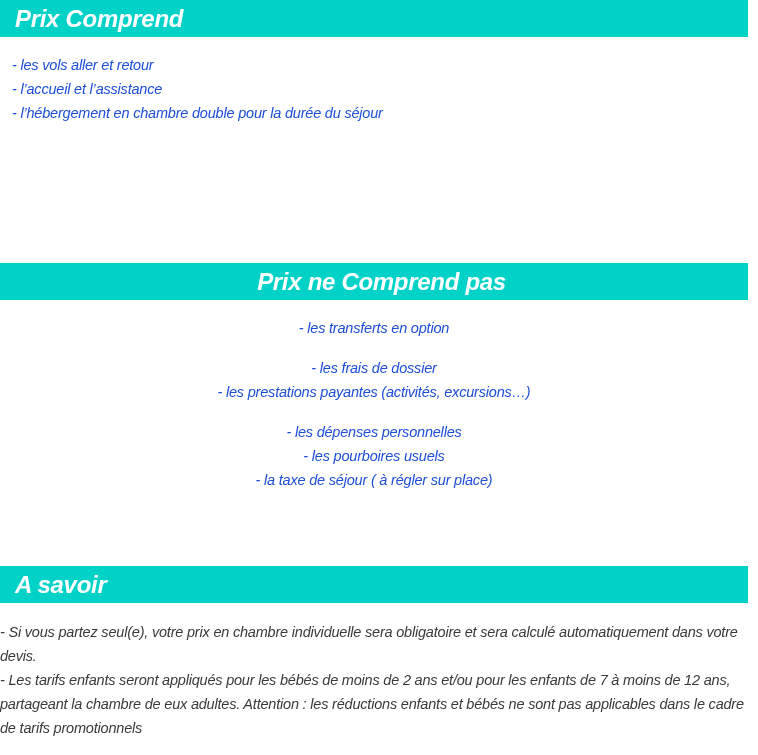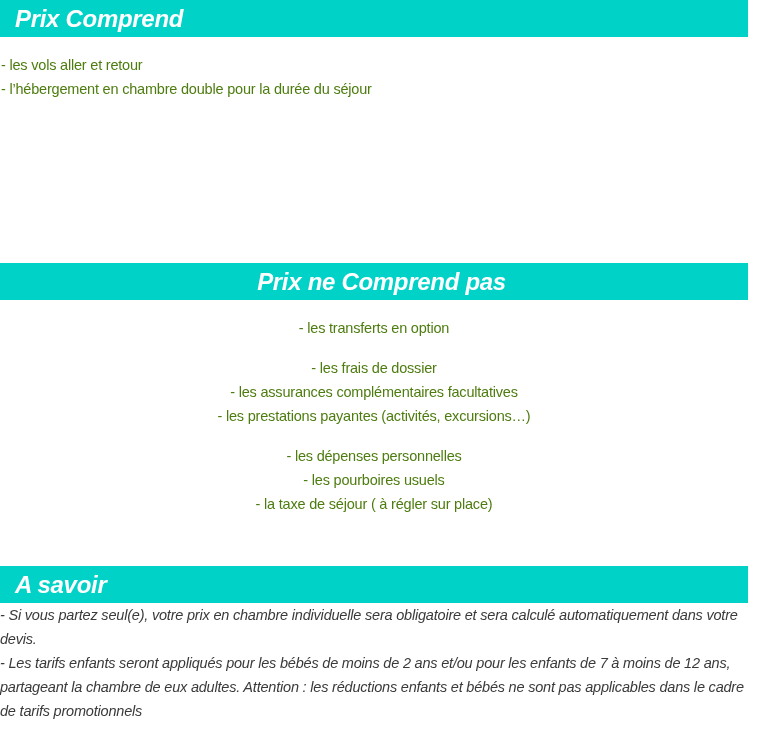--- a/index.html
+++ b/index.html
@@ -26,26 +26,27 @@
       color: #ffffff;
       font-style: italic;
       font-weight: bold;
       font-size: 24px;
       line-height: 37px;
       padding-left: 15px;
       box-sizing: border-box;
       letter-spacing: -0.3px;
     }
     .lines {
-      margin: 1px;
+      margin: 12px;
       padding: 0;
       list-style: none;
+      font-style: italic;
       font-size: 14.5px;
       line-height: 24px;
-      color: #4d7c0f;
+      color: #1d4ed8;
       letter-spacing: -0.2px;
     }
     .lines li {
       margin: 0;
       padding: 0;
       white-space: nowrap;
     }
     .lines li.gap-before {
       margin-top: 16px;
     }
@@ -56,39 +57,39 @@
       color: #3a3a3a;
       margin: 0;
       padding: 0;
       letter-spacing: -0.2px;
     }
     #sec1 { top: 0; }
     #sec1 .lines { margin-top: 16px; }
     #sec2 { top: 263px; text-align: center; }
     #sec2 .lines { margin-top: 16px; }
     #sec3 { top: 566px; }
-    #sec3 .body-text { }
+    #sec3 .body-text { margin-top: 17px; }
   </style>
 </head>
 <body>
 
 <div class="section" id="sec1">
   <div class="section-header">Prix Comprend</div>
   <ul class="lines">
     <li>- les vols aller et retour</li>
+    <li>- l’accueil et l’assistance</li>
     <li>- l’hébergement en chambre double pour la durée du séjour</li>
   </ul>
 </div>
 
 <div class="section" id="sec2">
   <div class="section-header">Prix ne Comprend pas</div>
   <ul class="lines">
     <li>- les transferts en option</li>
     <li class="gap-before">- les frais de dossier</li>
-    <li>- les assurances complémentaires facultatives</li>
     <li>- les prestations payantes (activités, excursions…)</li>
     <li class="gap-before">- les dépenses personnelles</li>
     <li>- les pourboires usuels</li>
     <li>- la taxe de séjour ( à régler sur place)</li>
   </ul>
 </div>
 
 <div class="section" id="sec3">
   <div class="section-header">A savoir</div>
   <div class="body-text">

